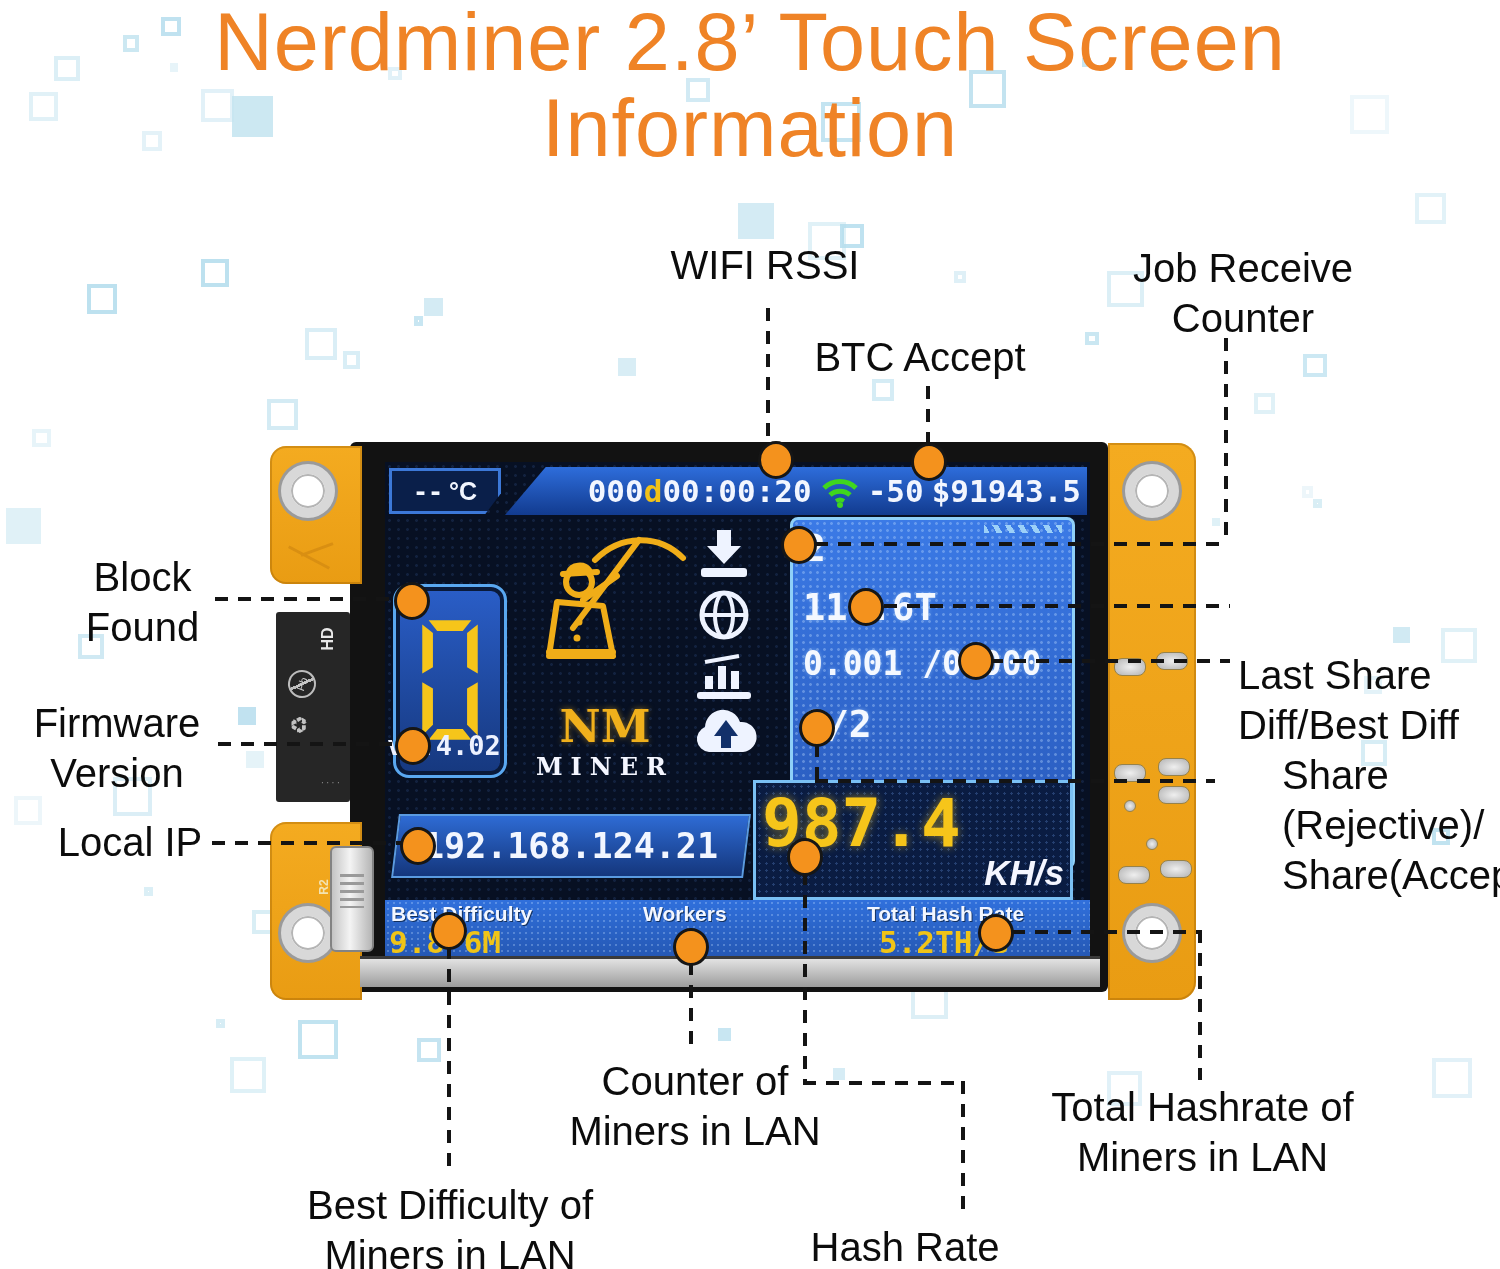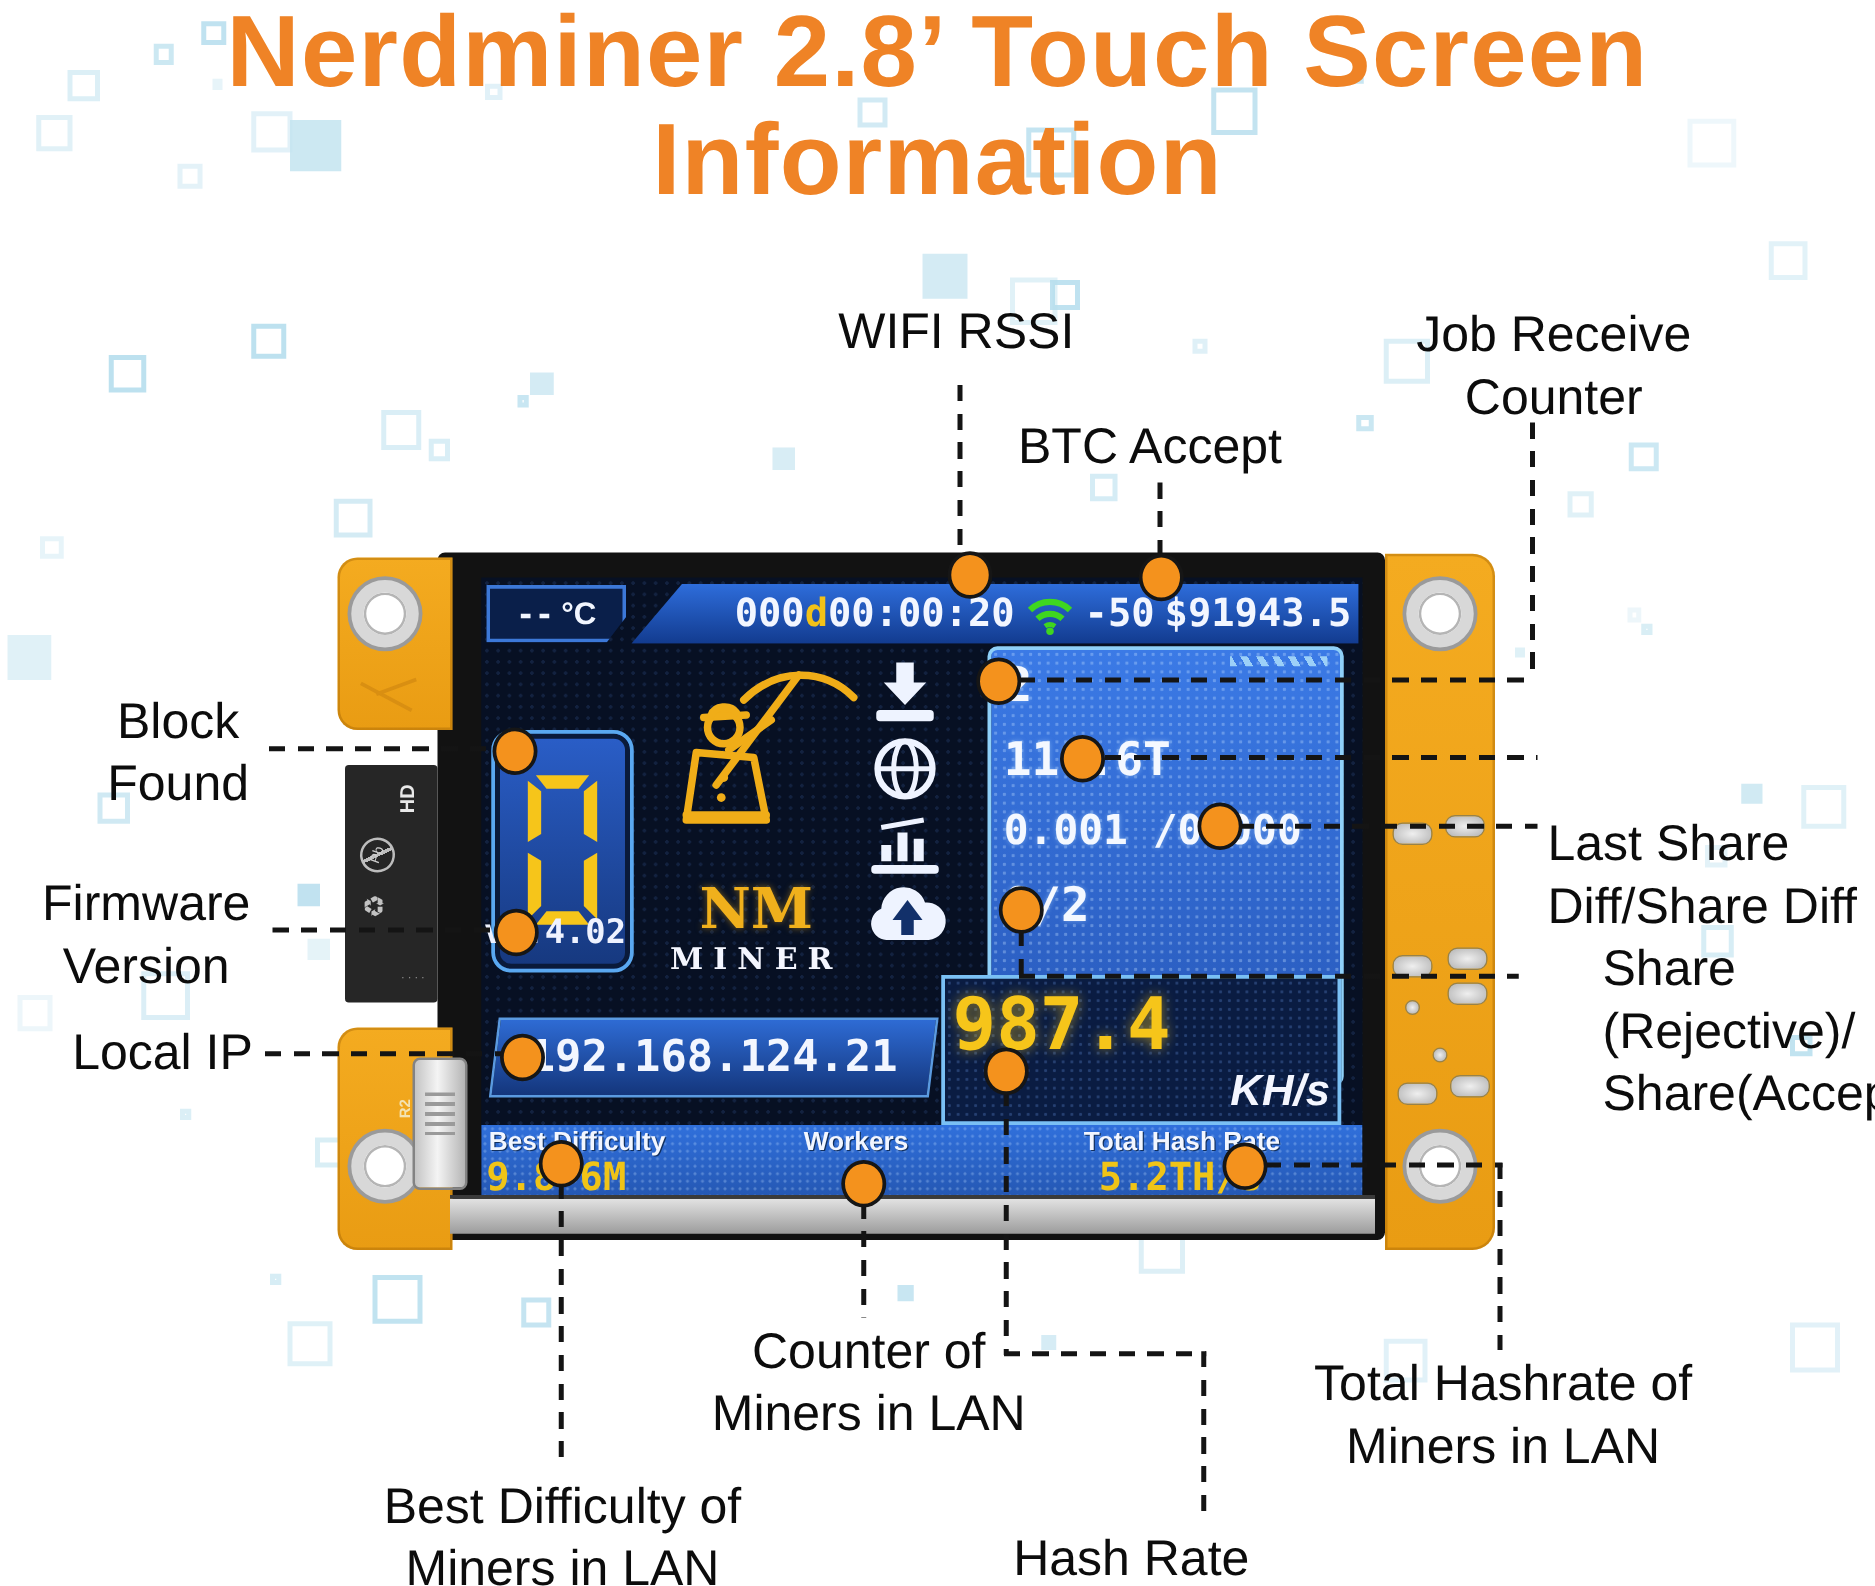--- a/index.html
+++ b/index.html
@@ -3,21 +3,21 @@
 <meta charset="utf-8">
 <style>
   html,body{margin:0;padding:0;background:#888;}
   #canvas{position:relative;width:1500px;height:1269px;background:#ffffff;overflow:hidden;
           font-family:"Liberation Sans",sans-serif;}
   
   #deco{position:absolute;inset:0;z-index:0;}
   .deco-sq{position:absolute;box-sizing:border-box;}
   
   .title{position:absolute;left:0;top:4;width:100%;text-align:center;z-index:4;
-         color:#ef8326;font-weight:bold;font-size:81px;line-height:1.06;letter-spacing:1px;}
+         color:#ef8326;font-weight:normal;font-size:81px;line-height:1.06;letter-spacing:1px;}
   
   .lbl{position:absolute;z-index:4;color:#0c0c0c;font-size:40px;line-height:1.25;
        white-space:pre-line;}
   .lbl.c{text-align:center;}
   
   .dh{position:absolute;height:4px;z-index:5;
       background:repeating-linear-gradient(90deg,#141414 0 13px,transparent 13px 23px);}
   .dv{position:absolute;width:4px;z-index:5;
       background:repeating-linear-gradient(180deg,#141414 0 13px,transparent 13px 23px);}
   
@@ -102,21 +102,21 @@
   .stat{position:absolute;left:10px;color:#f4f8ff;text-shadow:0 0 4px rgba(180,220,255,.5);}
   .ipbox{position:absolute;left:10px;top:352px;width:352px;height:64px;transform:skewX(-7deg);
          background:linear-gradient(180deg,#2e6bd4,#14367c);border:2px solid #5a9ae0;
          box-sizing:border-box;display:flex;align-items:center;justify-content:center;}
   .ipbox span{transform:skewX(7deg);color:#f2f6ff;font-size:35px;}
   .hashbox{position:absolute;left:368px;top:318px;width:320px;height:120px;box-sizing:border-box;
            border:3px solid #7ac0f4;background:#0a1c42;}
   .hashbox:before{content:"";position:absolute;inset:0;
            background-image:radial-gradient(rgba(120,170,255,.25) 1px,transparent 1.4px);
            background-size:7px 7px;}
-  .hashval{position:absolute;left:6px;top:2px;font-size:58px;color:#f6c51a;
+  .hashval{position:absolute;left:6px;top:2px;font-size:66px;color:#f6c51a;
            text-shadow:0 0 10px rgba(246,197,26,.55);}
   .hashunit{position:absolute;right:6px;bottom:4px;font-size:35px;font-weight:bold;font-style:italic;
             color:#f4f6ff;text-shadow:2px 2px 0 #0a1c42;}
   .bstrip{position:absolute;left:0;top:438px;width:705px;height:56px;
           background:linear-gradient(180deg,#3070dc,#2558b4);}
   .bstrip:before{content:"";position:absolute;inset:0;
           background-image:radial-gradient(rgba(190,220,255,.3) 1px,transparent 1.4px);
           background-size:6px 6px;}
   .blab{position:absolute;top:2px;color:#f2f6ff;font-size:21px;font-weight:bold;
         text-shadow:1px 1px 0 #12305e;}
@@ -361,21 +361,21 @@
   <div class="lbl c" style="left:635px;top:240px;width:260px;">WIFI RSSI</div>
   <div class="lbl c" style="left:800px;top:332px;width:240px;">BTC Accept</div>
   <div class="lbl c" style="left:1108px;top:243px;width:270px;">Job Receive
 Counter</div>
   <div class="lbl c" style="left:8px;top:698px;width:218px;">Firmware
 Version</div>
   <div class="lbl c" style="left:55px;top:552px;width:175px;">Block
 Found</div>
   <div class="lbl c" style="left:45px;top:817px;width:170px;">Local IP</div>
   <div class="lbl" style="left:1238px;top:650px;">Last Share
-Diff/Share Diff</div>
+Diff/Best Diff</div>
   <div class="lbl" style="left:1282px;top:750px;">Share
 (Rejective)/
 Share(Accept)</div>
   <div class="lbl c" style="left:540px;top:1056px;width:310px;">Counter of
 Miners in LAN</div>
   <div class="lbl c" style="left:260px;top:1180px;width:380px;">Best Difficulty of
 Miners in LAN</div>
   <div class="lbl c" style="left:790px;top:1222px;width:230px;">Hash Rate</div>
   <div class="lbl c" style="left:1015px;top:1082px;width:375px;">Total Hashrate of
 Miners in LAN</div>

